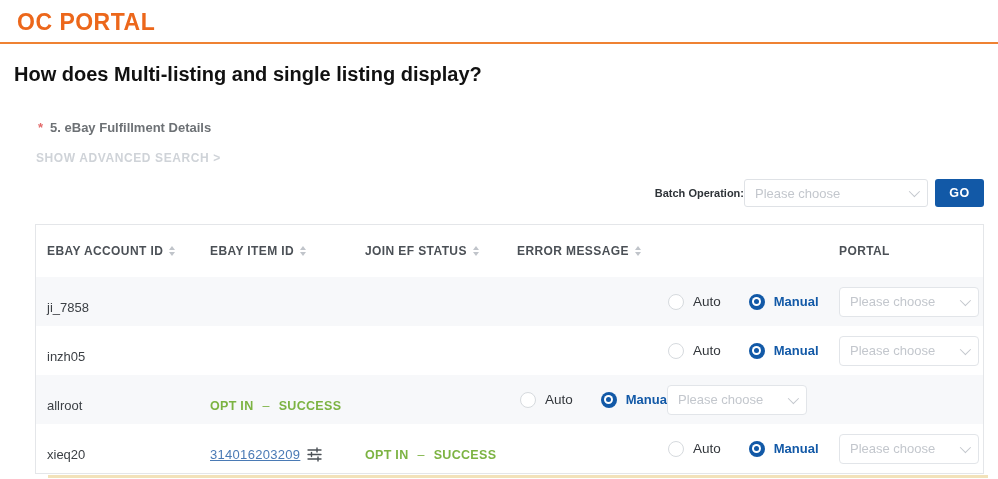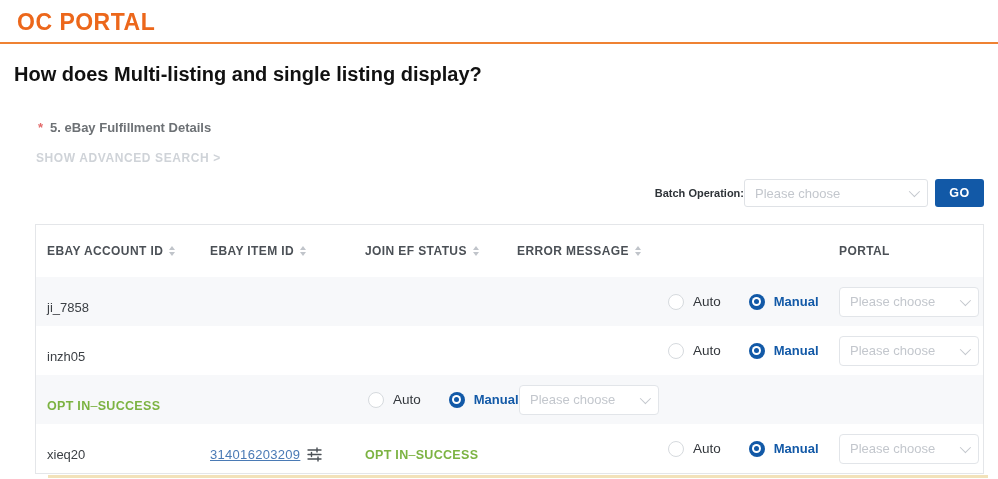--- a/index.html
+++ b/index.html
@@ -40,21 +40,21 @@
   .tr.data-row { height:49px; }
   .tr.striped { background:#f7f8fa; }
   .th { display:flex; align-items:center; gap:6px; font-size:12px; font-weight:bold; color:#4b5056; letter-spacing:.4px; padding-left:11px; }
   .th.action-th { padding-left:13px; }
   .td { font-size:13px; color:#3c4045; padding-left:11px; display:flex; align-items:center;margin-top:12px; }
   .sort-icon { display:inline-flex; flex-direction:column; gap:2px; cursor:pointer; }
   .caret-up { width:0; height:0; border-left:3.5px solid transparent; border-right:3.5px solid transparent; border-bottom:4px solid #c0c4ca; }
   .caret-down { width:0; height:0; border-left:3.5px solid transparent; border-right:3.5px solid transparent; border-top:4px solid #c0c4ca; }
   .item-link { color:#4a7ab5; text-decoration:underline; letter-spacing:.3px; }
   .sliders-icon { margin-left:7px; display:inline-flex; cursor:pointer; }
-  .status-cell { font-weight:bold; color:#7cb342; font-size:12.5px; letter-spacing:.3px; }
+  .status-cell { gap:9px; font-weight:bold; color:#7cb342; font-size:12.5px; letter-spacing:.3px; }
   .status-sep { font-weight:normal; }
   
   .radio-cell { display:flex; align-items:center; padding-left:14px; gap:28px; }
   .radio-opt { display:flex; align-items:center; gap:9px; cursor:pointer; }
   .radio-circle { width:16px; height:16px; border-radius:50%; border:1px solid #d6dade; background:#fff; }
   .radio-circle.checked { border:none; background:#1259a7; display:flex; align-items:center; justify-content:center; }
   .radio-inner-white { width:9px; height:9px; border-radius:50%; background:#fff; display:flex; align-items:center; justify-content:center; }
   .radio-dot { width:5px; height:5px; border-radius:50%; background:#1259a7; }
   .radio-label-auto { font-size:13.5px; color:#33373c; }
   .radio-label-manual { font-size:13px; color:#1259a7; font-weight:600; }
@@ -172,20 +172,21 @@
     </div>
     <div class="action-cell">
       <div class="select-box action-select">
         <span class="select-placeholder">Please choose</span>
         <span class="chevron"></span>
       </div>
     </div>
   </div>
 
   <div class="tr data-row striped">
+    <div class="td">allroot</div>
     <div class="td status-cell">
       <span>OPT IN</span>
       <span class="status-sep">–</span>
       <span>SUCCESS</span>
     </div>
     <div class="td"></div>
     <div class="radio-cell">
       <span class="radio-opt">
         <span class="radio-circle"></span>
         <span class="radio-label-auto">Auto</span>

